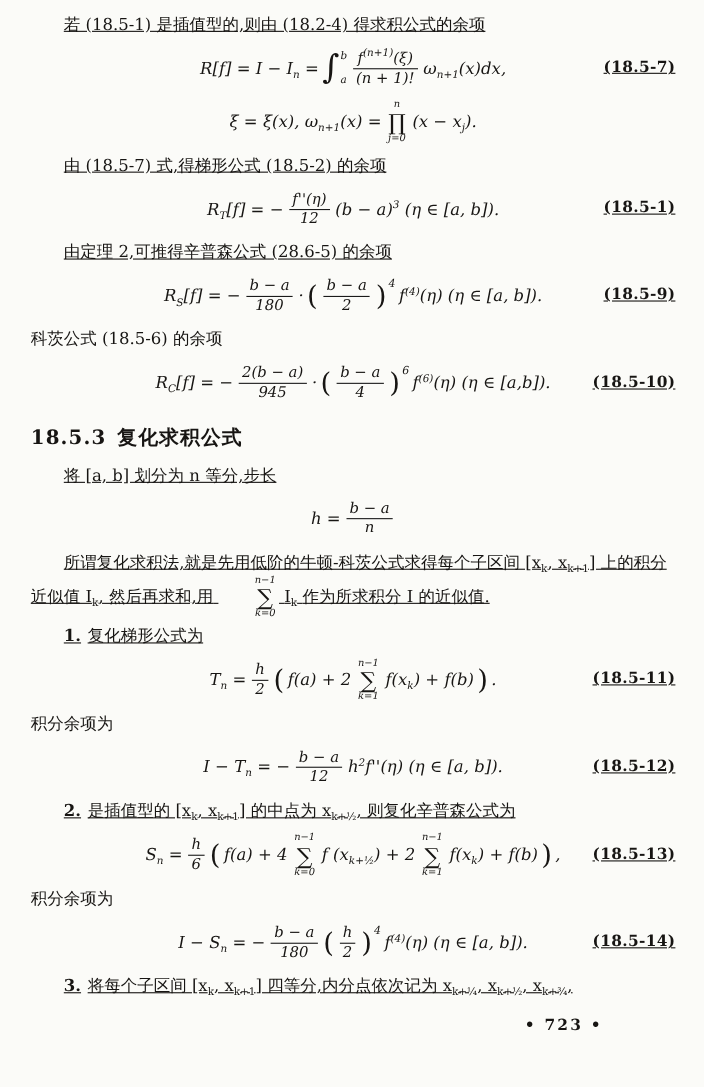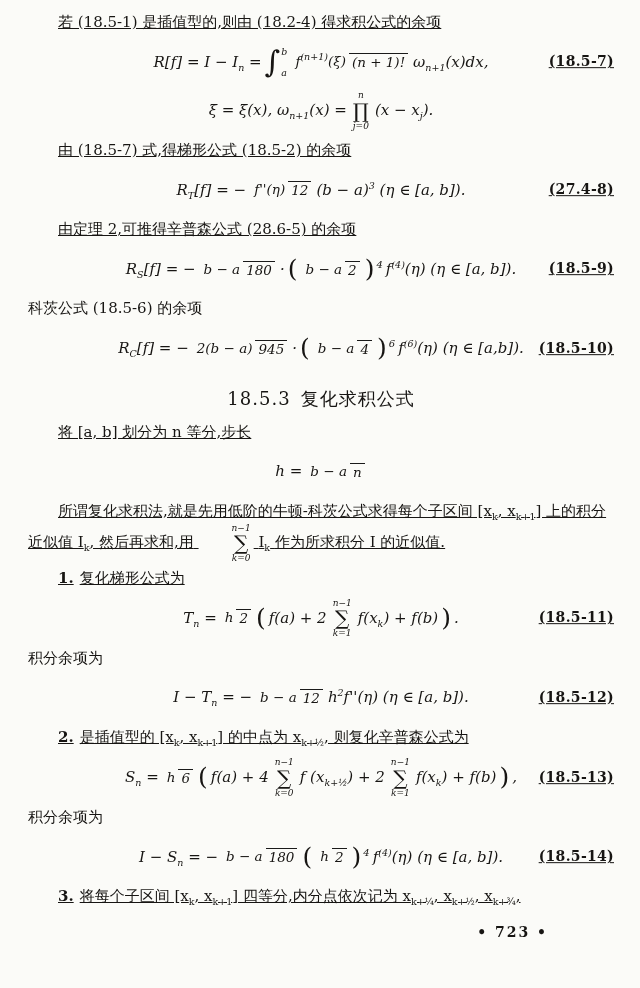--- a/index.html
+++ b/index.html
@@ -19,40 +19,40 @@
   .eqrow { position:relative; display:flex; justify-content:center; align-items:center;
            margin:8px 0; font-style:italic; font-size:15px; min-height:40px; }
   .eqbody { display:inline-flex; align-items:center; gap:3px; white-space:nowrap; }
   .eqtag { position:absolute; right:0; top:50%; transform:translateY(-50%);
            font-style:normal; font-weight:bold; font-size:14px; letter-spacing:.3px;text-decoration:underline; }
 
   sub, sup { font-size:9.5px; line-height:0; }
   sub { vertical-align:-0.4em; }
   sup { vertical-align:0.6em; }
 
-  .frac { display:inline-flex; flex-direction:row; align-items:stretch;
+  .frac { display:inline-flex; flex-direction:column; align-items:stretch;
           text-align:center; font-size:13.5px; line-height:1.25; margin:0 2px; }
   .frac .num { padding:0 3px; display:block; }
   .frac .den { border-top:1.2px solid #1a1a1a; padding:0 3px; display:block; }
 
   .intop { display:inline-flex; align-items:center; font-style:normal; }
   .int-sym { font-size:30px; line-height:1; }
   .int-lims { display:inline-flex; flex-direction:column; justify-content:space-between;
               height:30px; font-size:9.5px; font-style:italic; line-height:1; margin-left:1px; }
 
   .bigop { display:inline-flex; flex-direction:column; align-items:center;
            line-height:1; margin:0 3px; vertical-align:middle; }
   .bigop .lim { font-size:9px; font-style:italic; line-height:1.15; }
   .bigop .sym { font-size:20px; font-style:normal; line-height:1; }
 
   .bp { font-style:normal; font-size:25px; line-height:.9; }
   .pow { align-self:flex-start; font-size:10px; font-style:italic;
          margin-left:-1px; padding-top:2px; line-height:1; }
 
-  .section { font-size:18px; font-weight:normal; margin:16px 0 8px; letter-spacing:1px;text-align:center; }
+  .section { font-size:18px; font-weight:bold; margin:16px 0 8px; letter-spacing:1px; }
   .sec-no { margin-right:10px; }
   .item-num { font-weight:bold; margin-right:6px; }
 
   .pageno { text-align:right; padding-right:66px; margin-top:14px;
             font-size:14px; font-weight:bold; letter-spacing:2px; }
 </style>
 </head>
 <body>
 
 <div class="page">
@@ -95,21 +95,21 @@
 
   <div class="eqrow">
     <span class="eqbody">
       <span class="mtext"><span>R</span><sub>T</sub><span>[f] = −</span></span>
       <span class="frac">
         <span class="num">f''(η)</span>
         <span class="den">12</span>
       </span>
       <span class="mtext"><span>(b − a)</span><sup>3</sup><span> (η ∈ [a, b]).</span></span>
     </span>
-    <span class="eqtag">(27.4-8)</span>
+    <span class="eqtag">(18.5-1)</span>
   </div>
 
 
   <p class="para indent">由定理 2,可推得辛普森公式 (28.6-5) 的余项</p>
 
   <div class="eqrow">
     <span class="eqbody">
       <span class="mtext"><span>R</span><sub>S</sub><span>[f] = −</span></span>
       <span class="frac">
         <span class="num">b − a</span>

